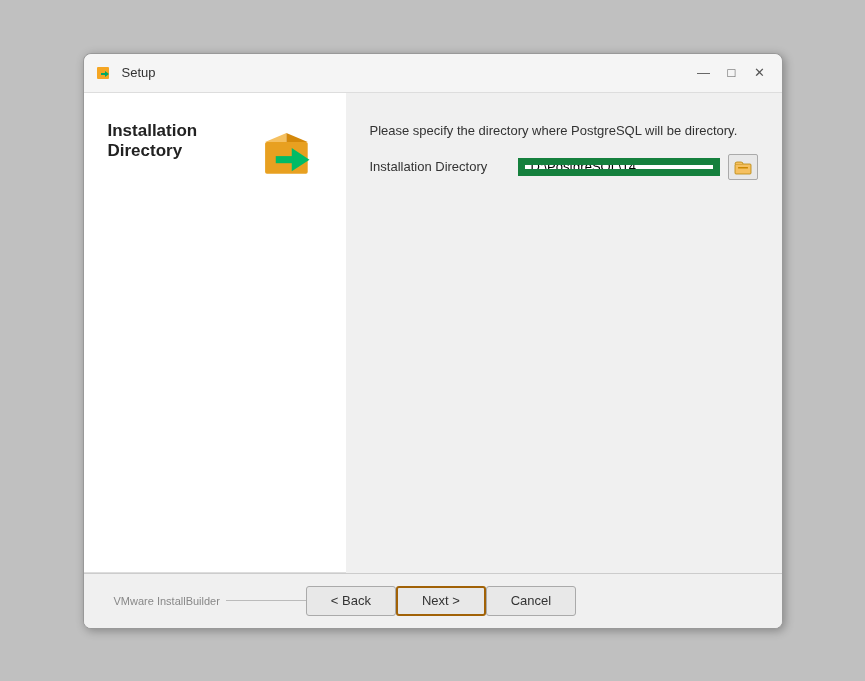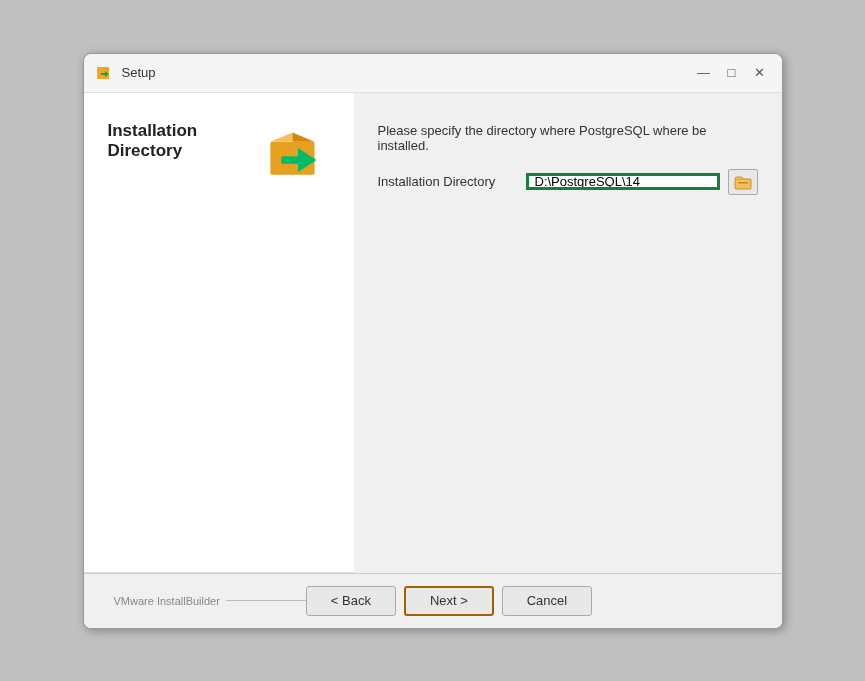--- a/index.html
+++ b/index.html
@@ -116,21 +116,21 @@
     .form-label {
       font-size: 13px;
       color: #333;
       white-space: nowrap;
       min-width: 140px;
     }
 
     .form-input {
       flex: 1;
       height: 17px;
-      border: 3px solid #15803d;
+      border: 7px solid #15803d;
       padding: 2px 6px;
       font-size: 13px;
       background: white;
       outline: none;
       max-width: 280px;
     }
 
     .browse-btn {
       width: 30px;
       height: 26px;
@@ -172,21 +172,21 @@
     .footer-brand::before {
       content: '';
       display: inline-block;
       height: 1px;
       width: 0px;
       background: #bbb;
     }
 
     .footer-buttons {
       display: flex;
-      gap: 8px;
+      gap: 0;
     }
 
     .btn {
       min-width: 90px;
       height: 30px;
       padding: 0 16px;
       font-size: 13px;
       cursor: pointer;
       border: 1px solid #aaa;
       background: #e8e8e8;
@@ -239,21 +239,21 @@
         <polygon points="8,28 32,18 32,28" fill="#f5c060"></polygon>
 
         <polygon points="56,28 32,18 32,28" fill="#d4880a"></polygon>
 
         <polygon points="38,35 58,48 38,61" fill="#00bb66"></polygon>
         <rect x="20" y="44" width="20" height="8" fill="#00bb66"></rect>
       </svg>
     </div>
 
     <div class="main-section">
-      <p class="description-text">Please specify the directory where PostgreSQL where be installed.</p>
+      <p class="description-text">Please specify the directory where PostgreSQL will be directory.</p>
 
       <div class="form-row">
         <label class="form-label">Installation Directory</label>
         <input class="form-input" type="text" value="D:\PostgreSQL\14" style="">
         <button class="browse-btn">
 
           <svg width="18" height="16" viewBox="0 0 18 16">
             <rect x="1" y="5" width="16" height="10" rx="1" fill="#f5c060" stroke="#b8860b" stroke-width="0.8"></rect>
             <path d="M1 5 Q1 3 3 3 L7 3 Q9 3 9 5" fill="#f5c060" stroke="#b8860b" stroke-width="0.8"></path>
             <rect x="4" y="8" width="10" height="1.5" rx="0.5" fill="#cc8800"></rect>

